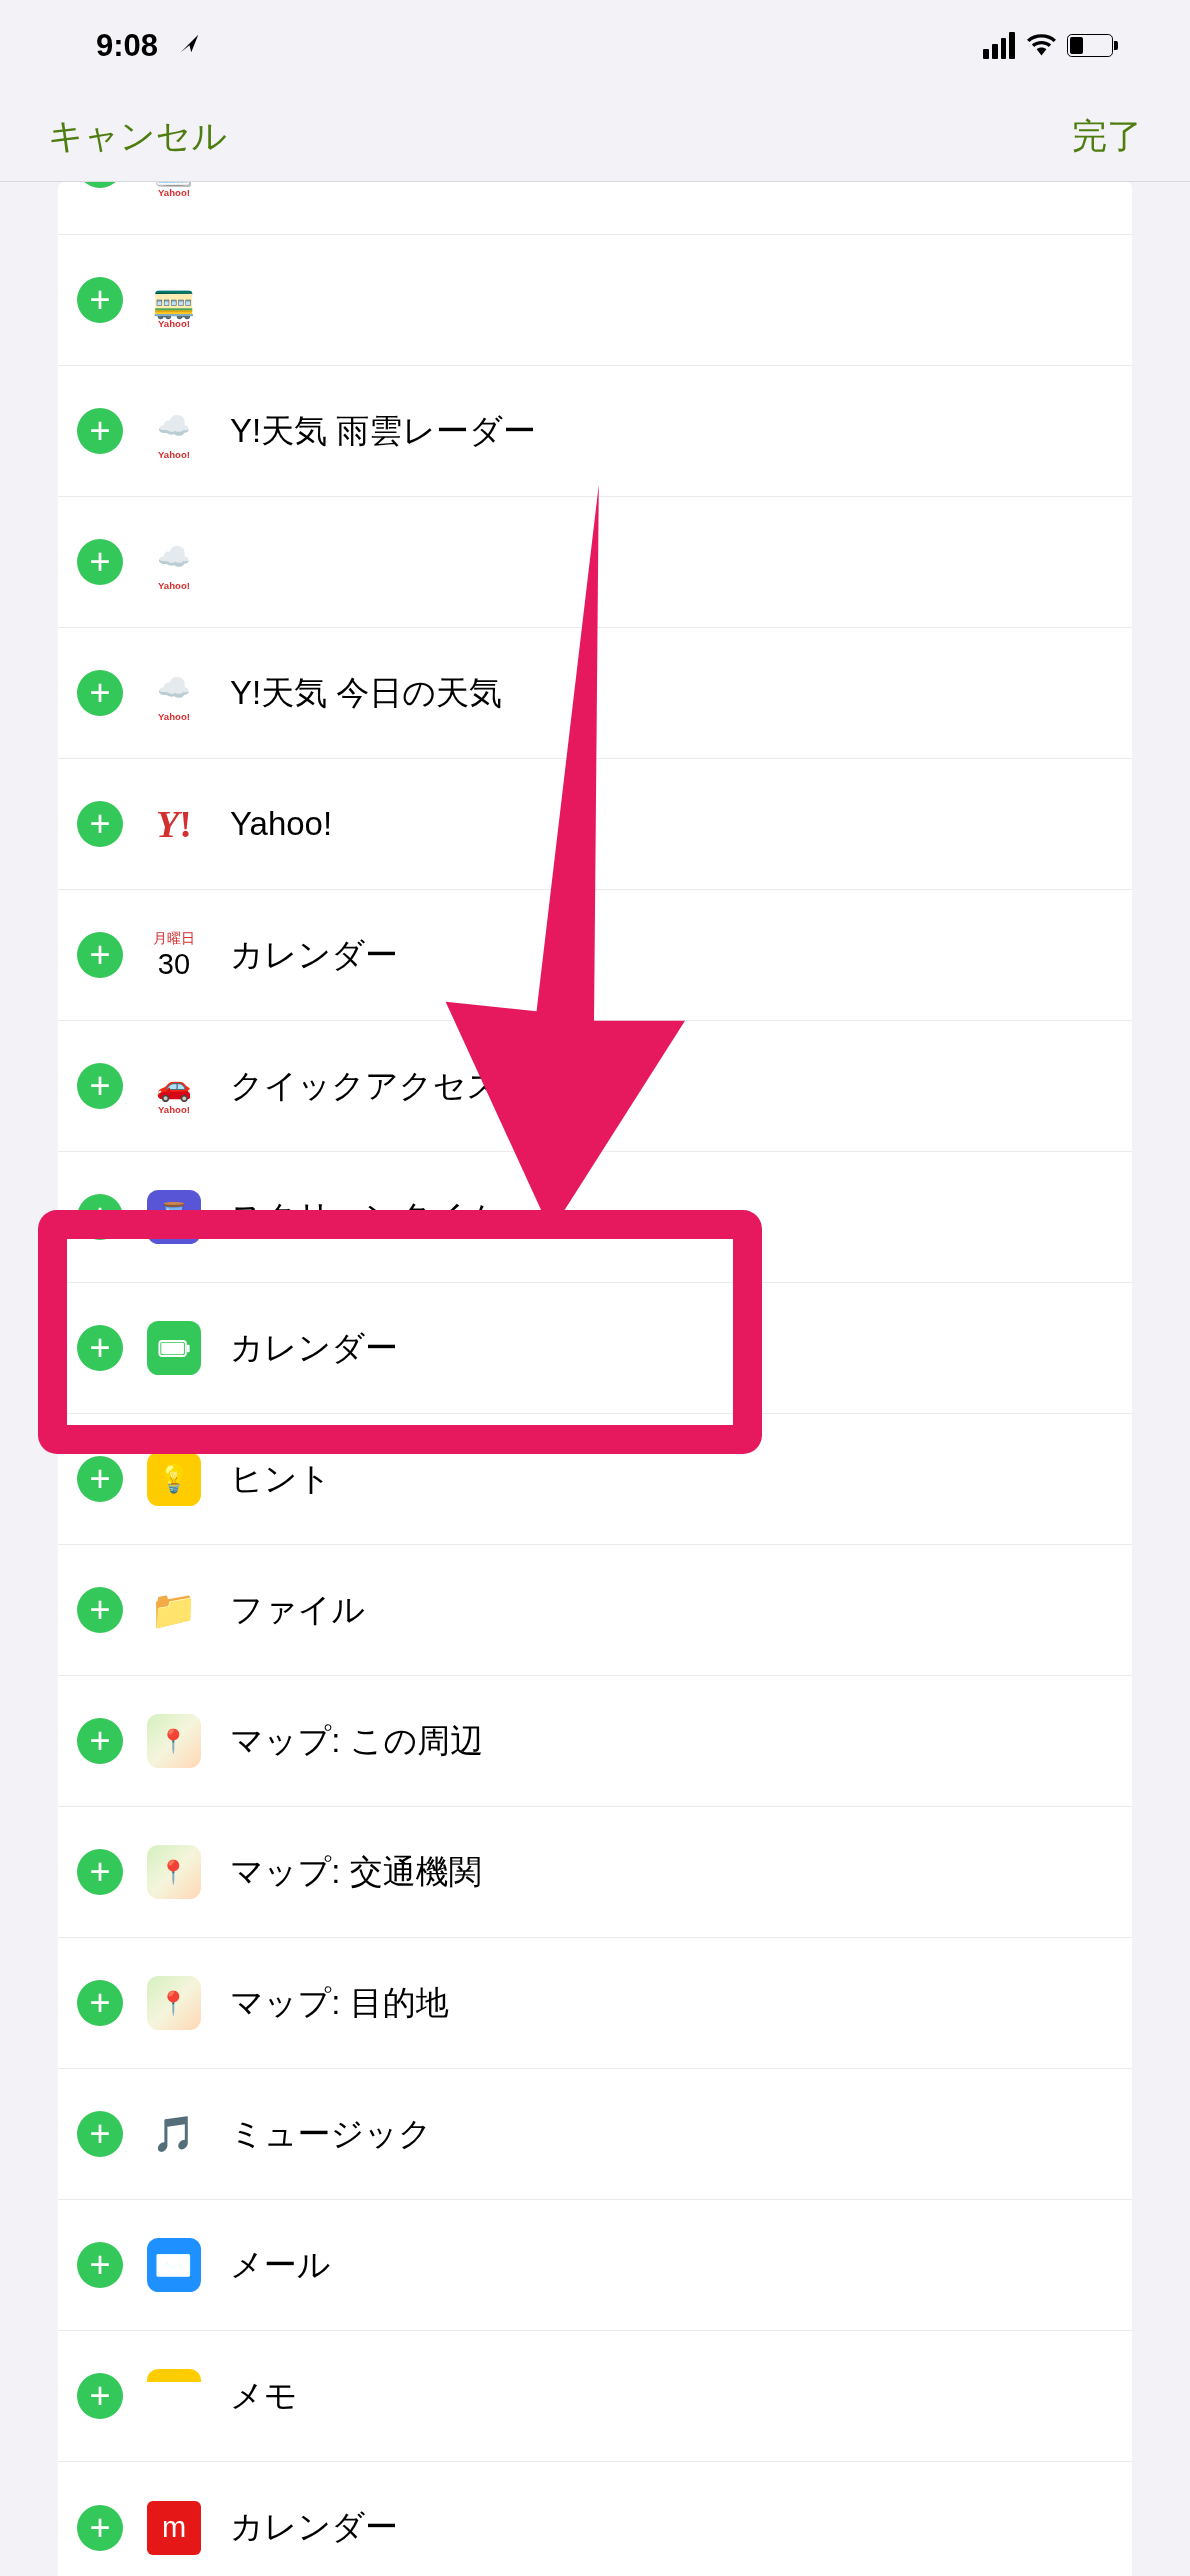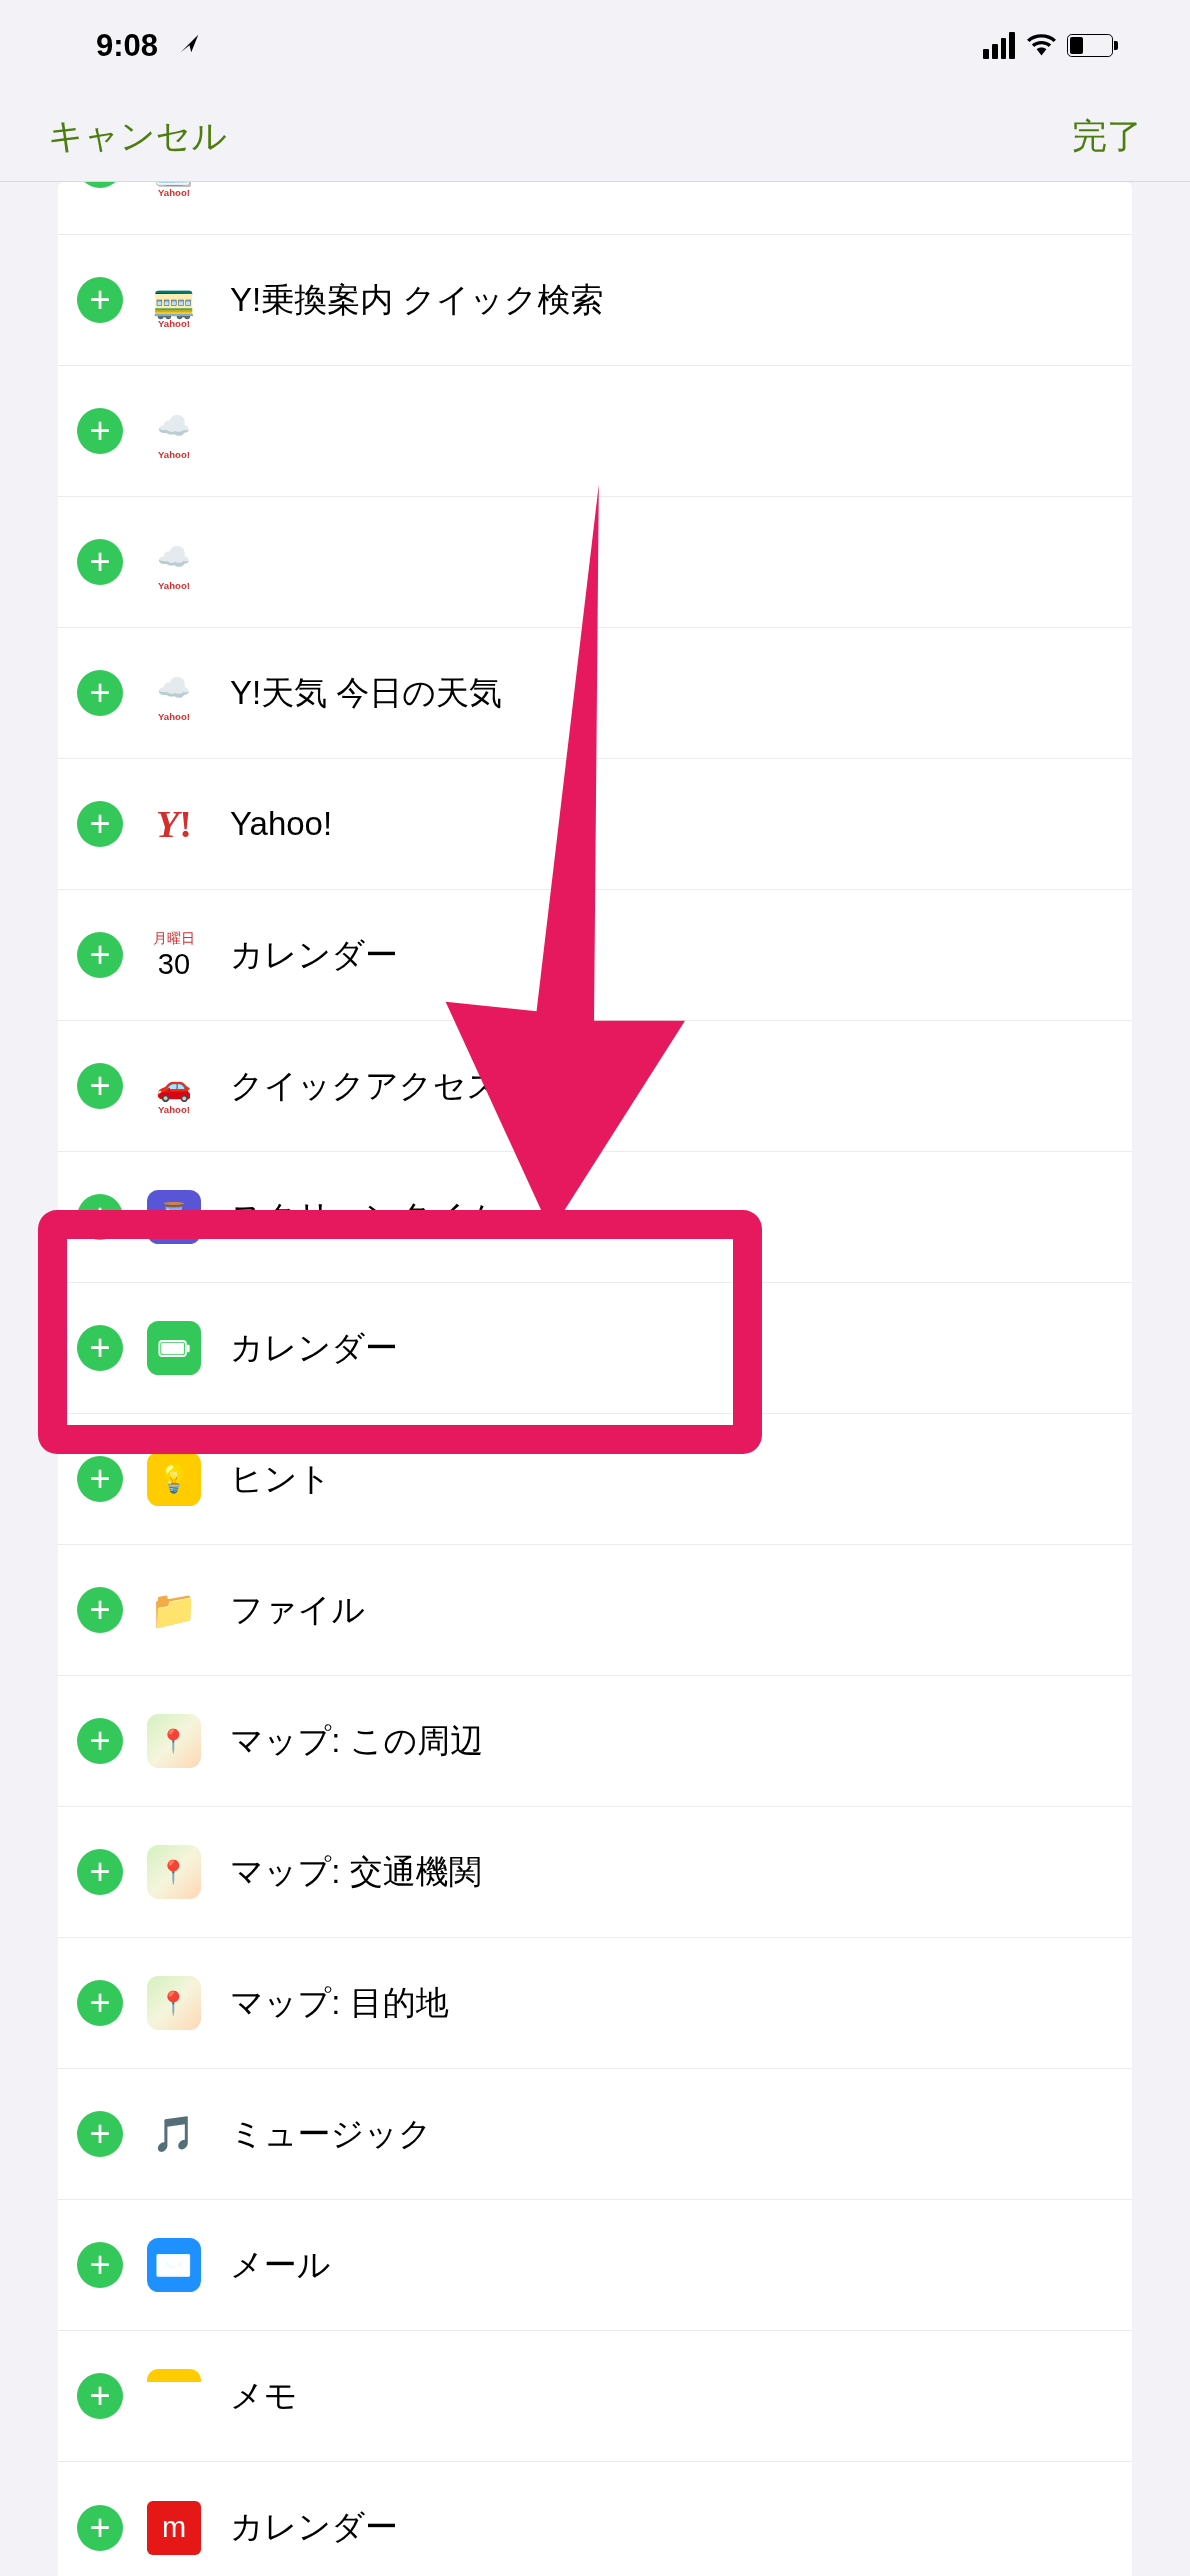--- a/index.html
+++ b/index.html
@@ -198,28 +198,28 @@
     <button class="add-btn">+</button>
     <span class="app-icon">🗓️<span class="icon-yahoo-text">Yahoo!</span></span>
     <span class="row-label">Y!乗換案内 My時刻表</span>
   </div>
 
   <div class="list-row">
     <button class="add-btn">+</button>
     <span class="app-icon icon-train">
         <span class="icon-yahoo-text">Yahoo!</span>
       </span>
-    <span class="row-label">Y!乗換案内 クイック検索</span>
   </div>
 
   <div class="list-row">
     <button class="add-btn">+</button>
     <span class="app-icon icon-weather">
         <span class="icon-yahoo-text">Yahoo!</span>
       </span>
+    <span class="row-label">Y!天気 雨雲レーダー</span>
   </div>
 
   <div class="list-row">
     <button class="add-btn">+</button>
     <span class="app-icon icon-weather">
         <span class="icon-yahoo-text">Yahoo!</span>
       </span>
   </div>
 
   <div class="list-row">

